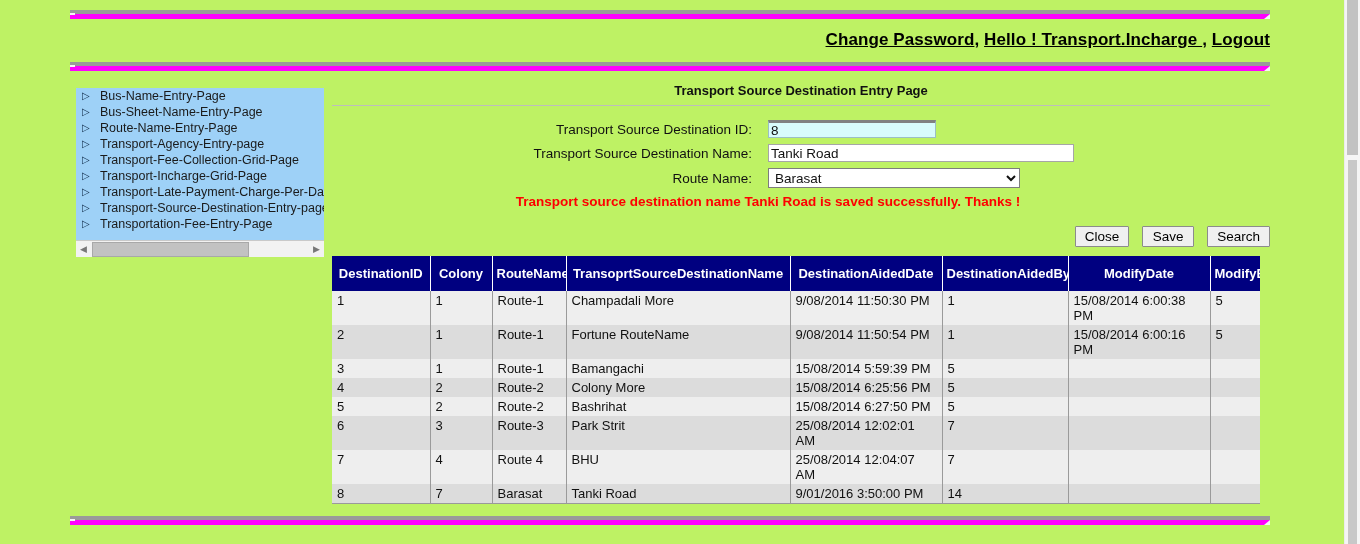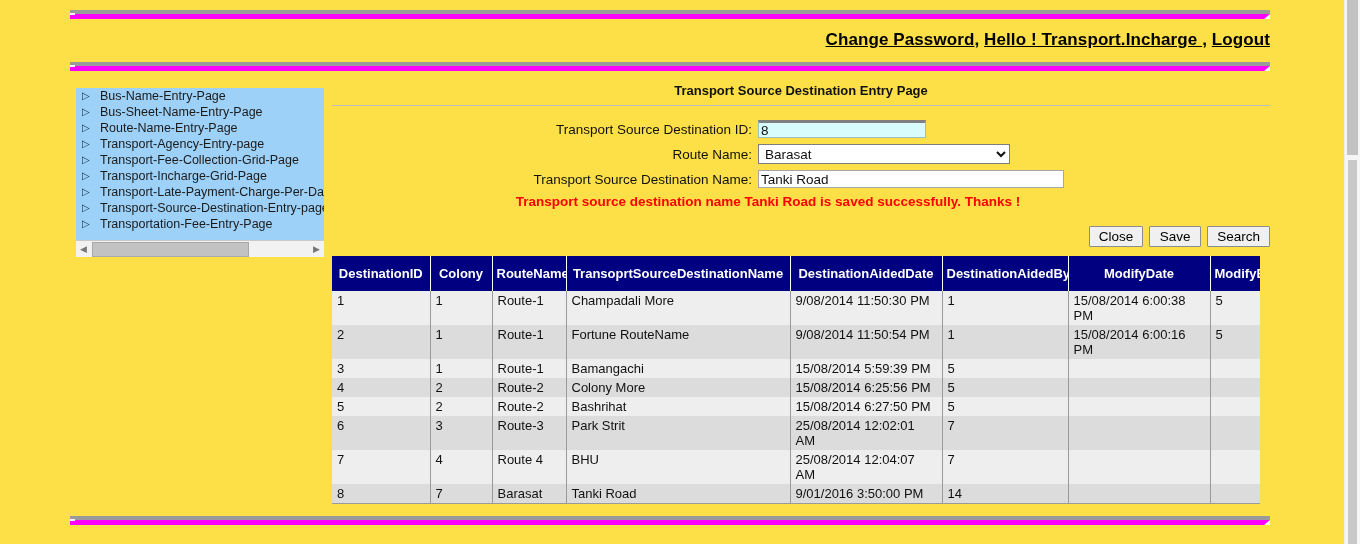--- a/index.html
+++ b/index.html
@@ -8,21 +8,21 @@
     background: #f5f5f5;
     width: 1360px;
     height: 544px;
     overflow: hidden;
     font-family: "Liberation Sans", sans-serif;
   }
   #page {
     position: relative;
     width: 1360px;
     height: 544px;
-    background: #fde047;
+    background: #bef264;
   }
 
   
   .vscrollbar {
     position: absolute;
     top: 0; right: 0;
     width: 15px; height: 544px;
     background: #f5f5f5;
     border-left: 1px solid #ececec;
   }
@@ -174,21 +174,21 @@
 
   
   .form-row {
     display: flex;
     align-items: center;
     margin-bottom: 6px;
   }
   .form-label {
     width: 420px;
     text-align: right;
-    padding-right: 6px;
+    padding-right: 16px;
     font-size: 13.5px;
     color: #111;
   }
   input.txt {
     font-family: "Liberation Sans", sans-serif;
     font-size: 13.5px;
     color: #111;
     height: 18px;
     box-sizing: border-box;
     padding: 0 2px;
@@ -221,21 +221,21 @@
     font-weight: bold;
     font-size: 13.5px;
     margin-top: 5px;
     margin-right: 66px;
   }
 
   
   .btn-bar {
     display: flex;
     justify-content: flex-end;
-    gap: 6px;
+    gap: 13px;
     margin-top: 17px;
     margin-bottom: 9px;
   }
   button.btn {
     font-family: "Liberation Sans", sans-serif;
     font-size: 13.5px;
     color: #000;
     background: #f0f0f0;
     border: 1px solid #8c8c8c;
     border-radius: 1px;
@@ -348,29 +348,29 @@
 
     <div class="panel-title">Transport Source Destination Entry Page</div>
     <div class="hr-thin"></div>
 
     <div class="form-row">
       <div class="form-label">Transport Source Destination ID:</div>
       <input class="txt id-field" type="text" readonly="" value="8" style="">
     </div>
 
     <div class="form-row">
+      <div class="form-label">Transport Source Destination Name:</div>
+      <input class="txt name-field" type="text" value="Tanki Road" style="">
+    </div>
+
+    <div class="form-row">
       <div class="form-label">Route Name:</div>
       <select class="dropdown">
         <option>Barasat</option>
       </select>
-    </div>
-
-    <div class="form-row">
-      <div class="form-label">Transport Source Destination Name:</div>
-      <input class="txt name-field" type="text" value="Tanki Road" style="">
     </div>
 
     <div class="msg">Transport source destination name Tanki Road is saved successfully. Thanks !</div>
 
     <div class="btn-bar">
       <button class="btn">Close</button>
       <button class="btn">Save</button>
       <button class="btn">Search</button>
     </div>
 

